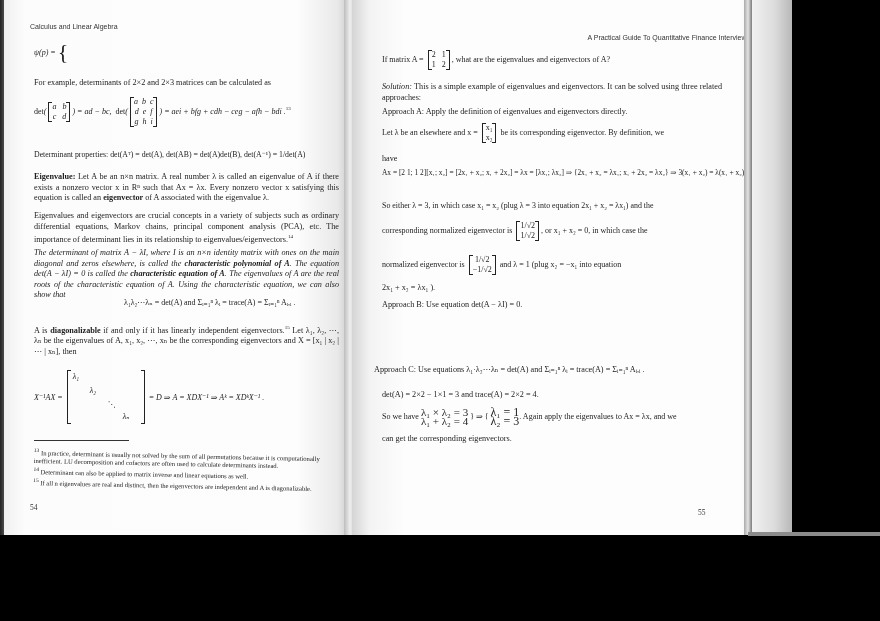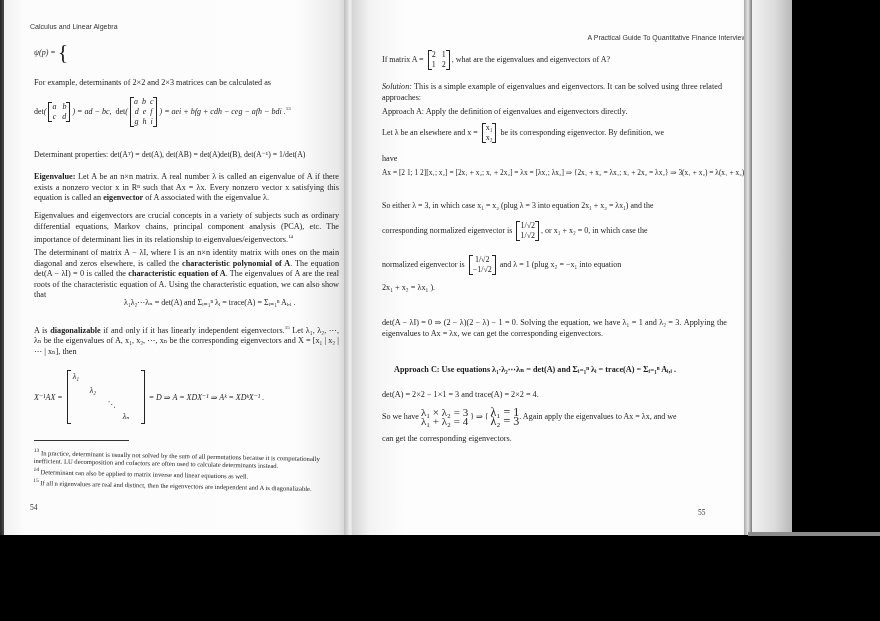--- a/index.html
+++ b/index.html
@@ -58,21 +58,21 @@
     <span class="b">Eigenvalue:</span>
     <span>Let A be an n×n matrix. A real number λ is called an eigenvalue of A if there exists a nonzero vector x in Rⁿ such that Ax = λx. Every nonzero vector x satisfying this equation is called an</span>
     <span class="b">eigenvector</span>
     <span>of A associated with the eigenvalue λ.</span>
   </div>
 
   <div class="p" style="left:30px;top:211px;width:305px;">
     <span>Eigenvalues and eigenvectors are crucial concepts in a variety of subjects such as ordinary differential equations, Markov chains, principal component analysis (PCA), etc. The importance of determinant lies in its relationship to eigenvalues/eigenvectors.</span><sup style="font-size:5px">14</sup>
   </div>
 
-  <div class="p" style="left:30px;top:248px;width:305px;">
+  <div class="p" style="left:30px;top:248px;width:305px;font-style:italic;">
     <span>The determinant of matrix A − λI, where I is an n×n identity matrix with ones on the main diagonal and zeros elsewhere, is called the</span>
     <span class="b">characteristic polynomial of A</span><span>. The equation det(A − λI) = 0 is called the</span>
     <span class="b">characteristic equation of A</span><span>. The eigenvalues of A are the real roots of the characteristic equation of A. Using the characteristic equation, we can also show that</span>
   </div>
 
   <div class="eq" style="left:120px;top:298px;font-style:normal;">λ₁λ₂⋯λₙ = det(A)  and  Σᵢ₌₁ⁿ λᵢ = trace(A) = Σᵢ₌₁ⁿ Aᵢ,ᵢ .</div>
 
   <div class="p" style="left:30px;top:323px;width:305px;">
     <span>A is</span>
     <span class="b">diagonalizable</span>
@@ -135,23 +135,23 @@
     <span class="mat"><span style="display:block">1/√2</span><span style="display:block">1/√2</span></span><span>, or  x₁ + x₂ = 0,  in which case the</span>
   </div>
 
   <div class="eq" style="left:30px;top:255px;font-style:normal;">
     <span>normalized  eigenvector  is</span>
     <span class="mat"><span style="display:block">1/√2</span><span style="display:block">−1/√2</span></span>
     <span>and  λ = 1  (plug  x₂ = −x₁  into  equation</span>
   </div>
   <div class="p" style="left:30px;top:283px;">2x₁ + x₂ = λx₁ ).</div>
 
-  <div class="p" style="left:30px;top:318px;width:345px;">det(A − λI) = 0 ⇒ (2 − λ)(2 − λ) − 1 = 0.  Solving the equation, we have λ₁ = 1 and λ₂ = 3.  Applying the eigenvalues to Ax = λx, we can get the corresponding eigenvectors.</div>
+  <div class="p" style="left:30px;top:300px;width:340px;">Approach B: Use equation det(A − λI) = 0.</div>
 
-  <div class="p" style="left:42px;top:365px;width:345px;white-space:nowrap;font-weight:bold;">Approach C: Use equations  λ₁·λ₂⋯λₙ = det(A)  and  Σᵢ₌₁ⁿ λᵢ = trace(A) = Σᵢ₌₁ⁿ Aᵢ,ᵢ .</div>
+  <div class="p" style="left:22px;top:365px;width:345px;white-space:nowrap;">Approach C: Use equations  λ₁·λ₂⋯λₙ = det(A)  and  Σᵢ₌₁ⁿ λᵢ = trace(A) = Σᵢ₌₁ⁿ Aᵢ,ᵢ .</div>
   <div class="p" style="left:30px;top:390px;width:345px;">det(A) = 2×2 − 1×1 = 3  and  trace(A) = 2×2 = 4.</div>
 
   <div class="eq" style="left:30px;top:408px;font-style:normal;">
     <span>So we have</span>
     <span style="display:inline-block;vertical-align:middle;font-size:11px;line-height:9px;"><span style="display:block">λ₁ × λ₂ = 3</span><span style="display:block">λ₁ + λ₂ = 4</span></span>
     <span>} ⇒ {</span>
     <span style="display:inline-block;vertical-align:middle;font-size:12px;line-height:9px;"><span style="display:block">λ₁ = 1</span><span style="display:block">λ₂ = 3</span></span><span>. Again apply the eigenvalues to Ax = λx, and we</span>
   </div>
   <div class="p" style="left:30px;top:434px;">can get the corresponding eigenvectors.</div>
 

